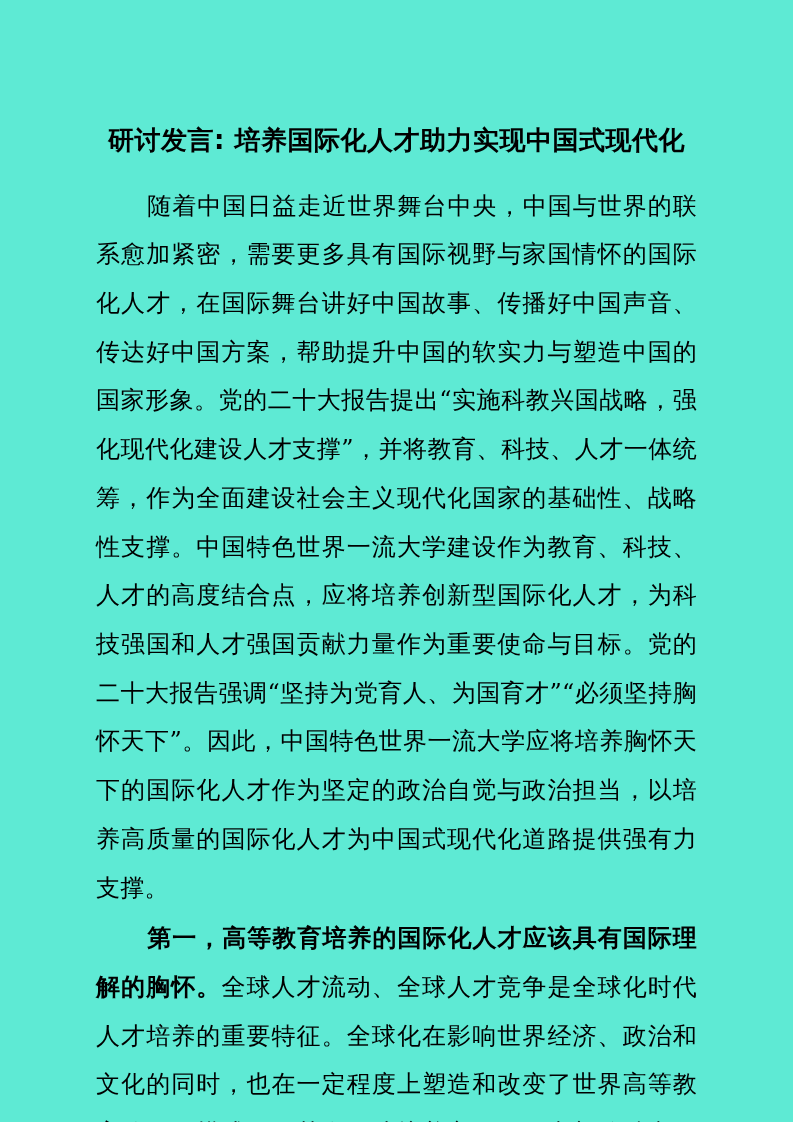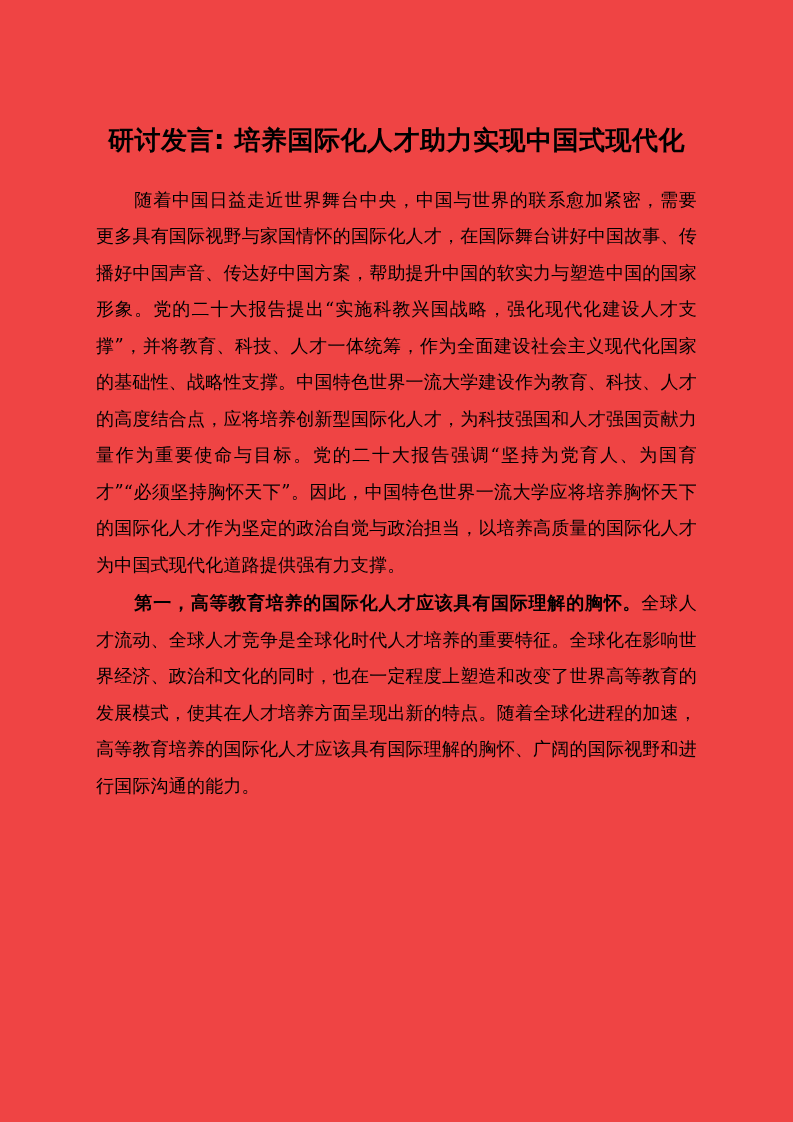--- a/index.html
+++ b/index.html
@@ -13,35 +13,35 @@
     font-family: "Liberation Serif", "DejaVu Serif", serif;
     color: #000000;
     overflow: hidden;
   }
   .page {
     position: relative;
     width: 793px;
     height: 1122px;
     box-sizing: border-box;
     padding: 118px 96px 60px 96px;
-    background: #ef4444;
+    background: #5eead4;
   }
   .doc-title {
     font-family: "DejaVu Sans", "Liberation Sans", sans-serif;
     font-size: 26px;
     font-weight: bold;
     line-height: 1.75;
     text-align: center;
     letter-spacing: 0.5px;
     margin: 0 0 18px 0;
     padding: 0 4px;
   }
   .body-text {
     font-family: "DejaVu Serif", "Liberation Serif", serif;
-    font-size: 18px;
+    font-size: 24px;
     line-height: 2.03;
     text-align: justify;
     text-justify: inter-ideograph;
     margin: 0 0 2px 0;
     letter-spacing: 0.2px;
   }
   .body-text .indent {
     display: inline-block;
     width: 2.1em;
   }

